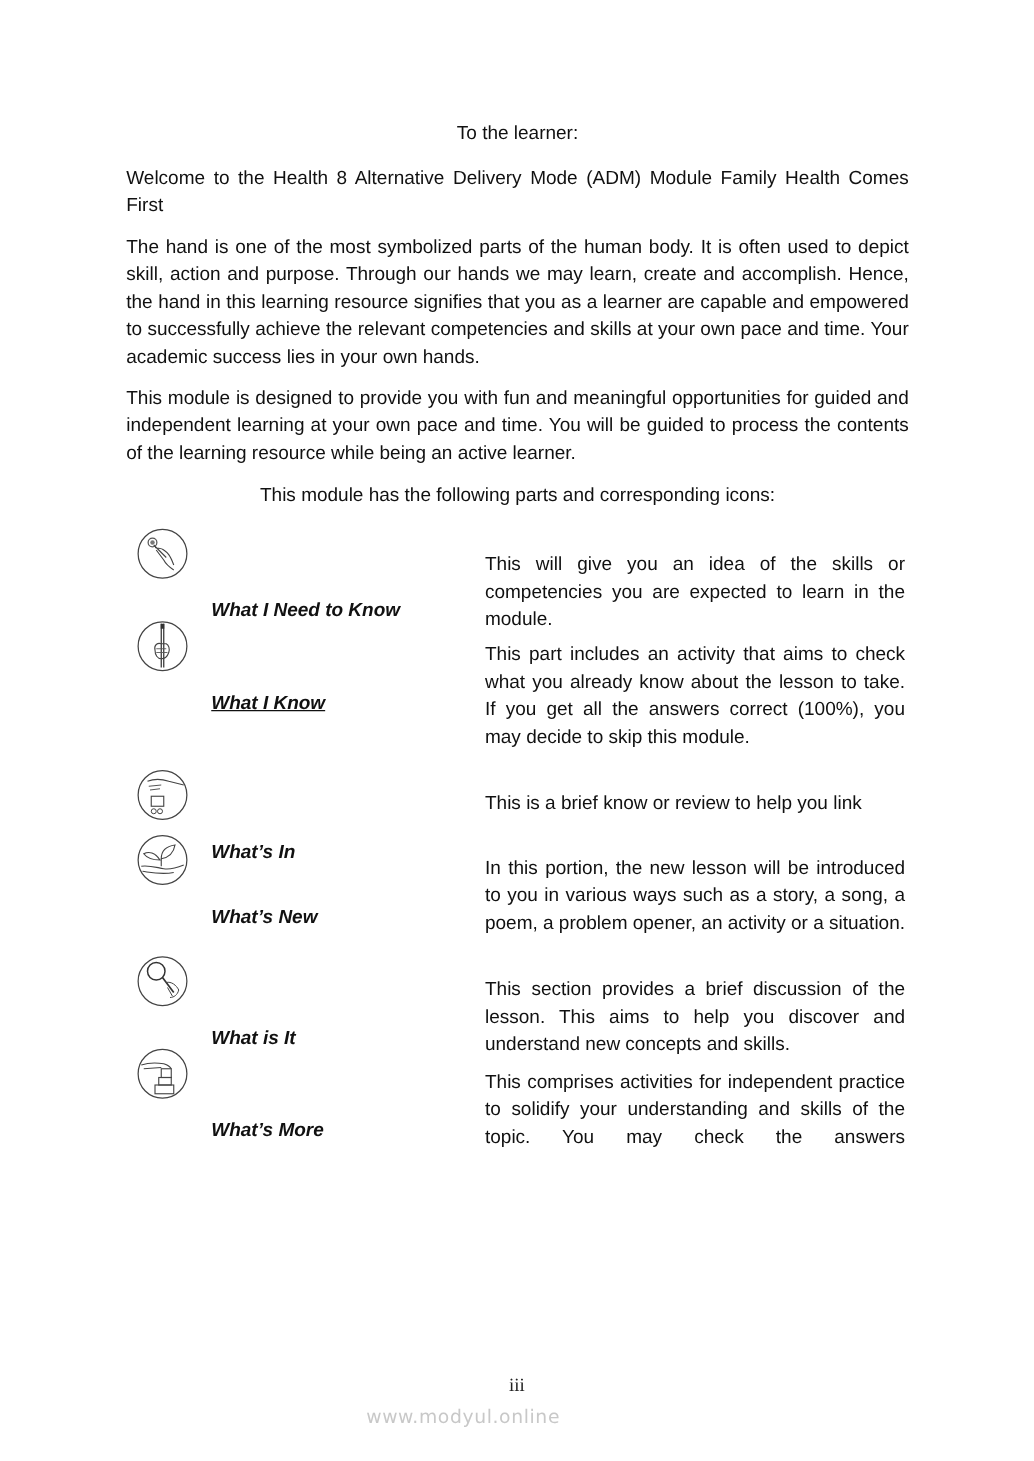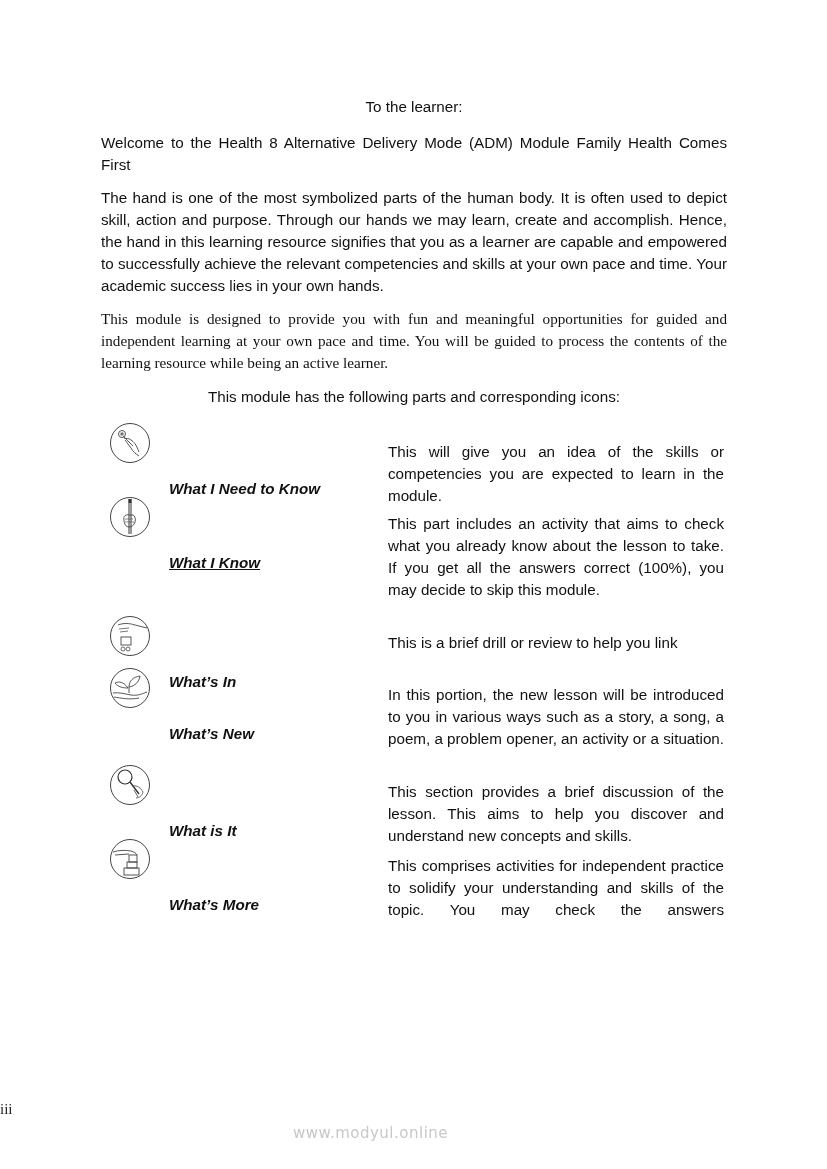--- a/index.html
+++ b/index.html
@@ -64,21 +64,21 @@
       margin: 12px;
     }
     .part-desc.left { text-align: left; }
     .part-desc .line { display: block; }
 
     .page-number {
       position: absolute;
       left: 0;
       width: 827px;
       top: 1101px;
-      text-align: left;
+      text-align: center;
       font-family: "Liberation Serif", serif;
       font-size: 15px;
       color: #222;
     }
     .watermark {
       position: absolute;
       left: 0;
       width: 741px;
       top: 1124px;
       text-align: center;
@@ -92,21 +92,21 @@
 <body>
 
 <div class="page">
 
   <p class="p left" style="top:96px;">To the learner:</p>
 
   <p class="p" style="top:132px;">Welcome to the Health 8 Alternative Delivery Mode (ADM) Module Family Health Comes First</p>
 
   <p class="p" style="top:187px;">The hand is one of the most symbolized parts of the human body. It is often used to depict skill, action and purpose. Through our hands we may learn, create and accomplish. Hence, the hand in this learning resource signifies that you as a learner are capable and empowered to successfully achieve the relevant competencies and skills at your own pace and time. Your academic success lies in your own hands.</p>
 
-  <p class="p" style="top:308px;font-family:Liberation Serif, serif;">This module is designed to provide you with fun and meaningful opportunities for guided and independent learning at your own pace and time. You will be guided to process the contents of the learning resource while being an active learner.</p>
+  <p class="p" style="top:308px;">This module is designed to provide you with fun and meaningful opportunities for guided and independent learning at your own pace and time. You will be guided to process the contents of the learning resource while being an active learner.</p>
 
   <p class="p left" style="top:386px;">This module has the following parts and corresponding icons:</p>
 
   <div class="part-row" style="top:422px;">
     <div class="part-icon" style="top:0px;">
       <svg viewBox="0 0 42 42">
         <circle cx="21" cy="21" r="19.5" fill="none" stroke="#444" stroke-width="1"></circle>
         <circle cx="13" cy="12" r="3.5" fill="none" stroke="#555" stroke-width="1"></circle>
         <circle cx="13" cy="12" r="1.8" fill="#777"></circle>
         <path d="M14 14 L24 24 M15 16 C18 17 20 16 22 18 C25 20 27 22 30 30 M16 18 L22 26 C24 30 27 32 30 34" fill="none" stroke="#444" stroke-width="0.9"></path>
@@ -136,21 +136,21 @@
         <circle cx="21" cy="21" r="19.5" fill="none" stroke="#444" stroke-width="1"></circle>
         <path d="M9 10 C14 8 20 8 26 10 C30 11 34 12 38 13" fill="none" stroke="#444" stroke-width="0.9"></path>
         <path d="M10 14 L20 13 M11 17 L19 16" stroke="#555" stroke-width="0.8"></path>
         <rect x="12" y="22" width="10" height="8" fill="none" stroke="#444" stroke-width="0.9"></rect>
         <circle cx="14" cy="34" r="2" fill="none" stroke="#444" stroke-width="0.8"></circle>
         <circle cx="19" cy="34" r="2" fill="none" stroke="#444" stroke-width="0.8"></circle>
       </svg>
     </div>
     <div class="part-title" style="top:11px;text-align:right;">What’s In</div>
     <p class="part-desc left" style="top:5px;">
-      <span class="line">This is a brief drill or review to help you link</span>
+      <span class="line">This is a brief know or review to help you link</span>
     </p>
   </div>
 
   <div class="part-row" style="top:667px;">
     <div class="part-icon" style="top:0px;">
       <svg viewBox="0 0 42 42">
         <circle cx="21" cy="21" r="19.5" fill="none" stroke="#444" stroke-width="1"></circle>
         <path d="M20 20 C20 14 24 10 31 9 C30 15 26 19 20 20 Z" fill="none" stroke="#444" stroke-width="0.9"></path>
         <path d="M19 21 C15 15 10 14 6 16 C9 20 14 21 19 21 Z" fill="none" stroke="#444" stroke-width="0.9"></path>
         <path d="M20 20 L20 26" stroke="#444" stroke-width="0.9"></path>

